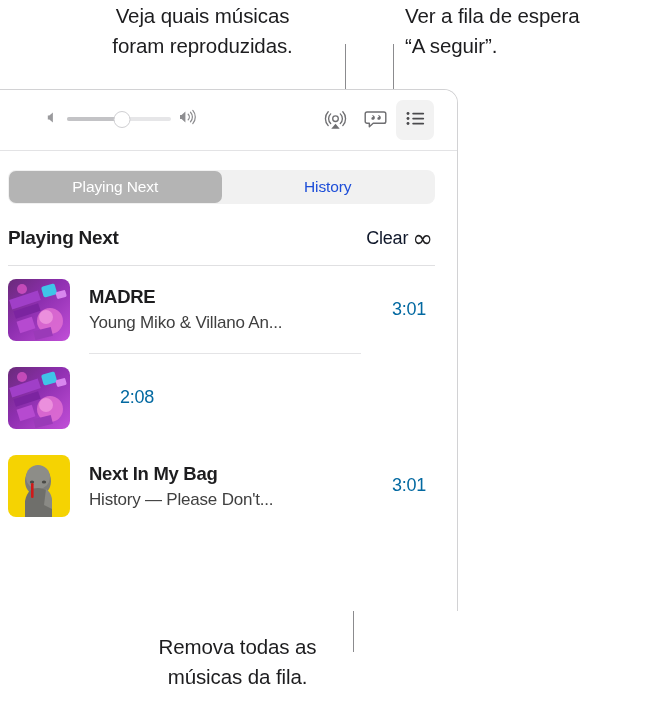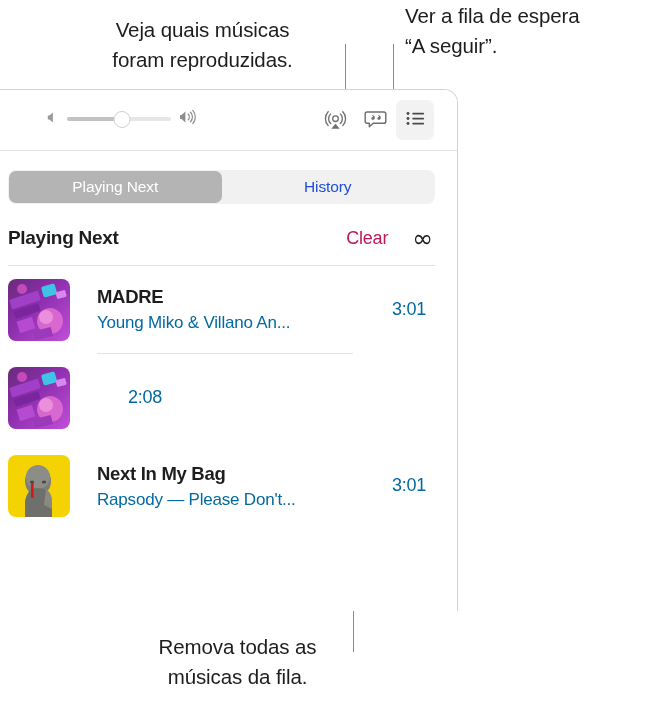--- a/index.html
+++ b/index.html
@@ -24,21 +24,21 @@
     position: absolute;
     color: #1d1d1f;
     font-size: 20.5px;
     line-height: 30px;
     font-weight: 400;
     letter-spacing: -0.1px;
     white-space: pre;
   }
   #callout-history {
     left: 60px;
-    top: 15px;
+    top: 1px;
     width: 285px;
     text-align: center;
   }
   #callout-queue {
     left: 405px;
     top: 1px;
     width: 265px;
     text-align: left;
   }
   #callout-clear {
@@ -188,43 +188,42 @@
   }
   #section-title {
     font-size: 19px;
     font-weight: 700;
     color: #1d1d1f;
     letter-spacing: -0.3px;
     flex: 1;
   }
   #clear-button {
     font-size: 18px;
-    color: #be185d;
+    color: #0f172a;
     letter-spacing: -0.2px;
     cursor: pointer;
-    margin-right: 24px;
+    margin-right: 4px;
   }
   #infinity-button {
     font-size: 25px;
     color: #1d1d1f;
     line-height: 1;
     cursor: pointer;
     margin-right: 2px;
     font-family: "DejaVu Sans", sans-serif;
   }
 
   
   #track-list { margin: 0 0 0 22px; }
 
   .track-row {
     display: flex;
     align-items: center;
     height: 88px;
     cursor: pointer;
-    gap: 8px;
   }
   .artwork {
     width: 62px;
     height: 62px;
     border-radius: 8px;
     flex: none;
     margin-right: 19px;
     overflow: hidden;
   }
   .track-text {
@@ -242,21 +241,21 @@
     font-weight: 700;
     color: #1d1d1f;
     letter-spacing: -0.3px;
     white-space: nowrap;
     overflow: hidden;
     text-overflow: ellipsis;
     margin-bottom: 5px;
   }
   .track-sub {
     font-size: 17px;
-    color: #0369a1;
+    color: #404040;
     letter-spacing: -0.2px;
     white-space: nowrap;
     overflow: hidden;
     text-overflow: ellipsis;
   }
   .track-dur {
     width: 96px;
     flex: none;
     height: 88px;
     display: flex;
@@ -437,20 +436,20 @@
             <ellipse cx="30" cy="22" rx="12" ry="12" fill="#8d8d88"></ellipse>
             <path d="M17 46 C19 36 24 33 30 33 C36 33 42 36 44 46 L44 62 L17 62 Z" fill="#6f6f6b"></path>
             <ellipse cx="24" cy="27" rx="2.2" ry="1.6" fill="#4a4a47"></ellipse>
             <ellipse cx="36" cy="27" rx="2.2" ry="1.6" fill="#4a4a47"></ellipse>
             <rect x="23" y="28" width="2.6" height="15" rx="1.2" fill="#d01818"></rect>
             <path d="M38 34 C41 36 44 40 44 46 L44 54 L36 50 Z" fill="#8a8a85"></path>
           </svg>
         </div>
         <div class="track-text">
           <div class="track-title">Next In My Bag</div>
-          <div class="track-sub">Rapsody — Please Don't...</div>
+          <div class="track-sub">History — Please Don't...</div>
         </div>
         <div class="track-dur">3:01</div>
       </div>
 
     </div>
   </div>
 </div>
 
 </body></html>

